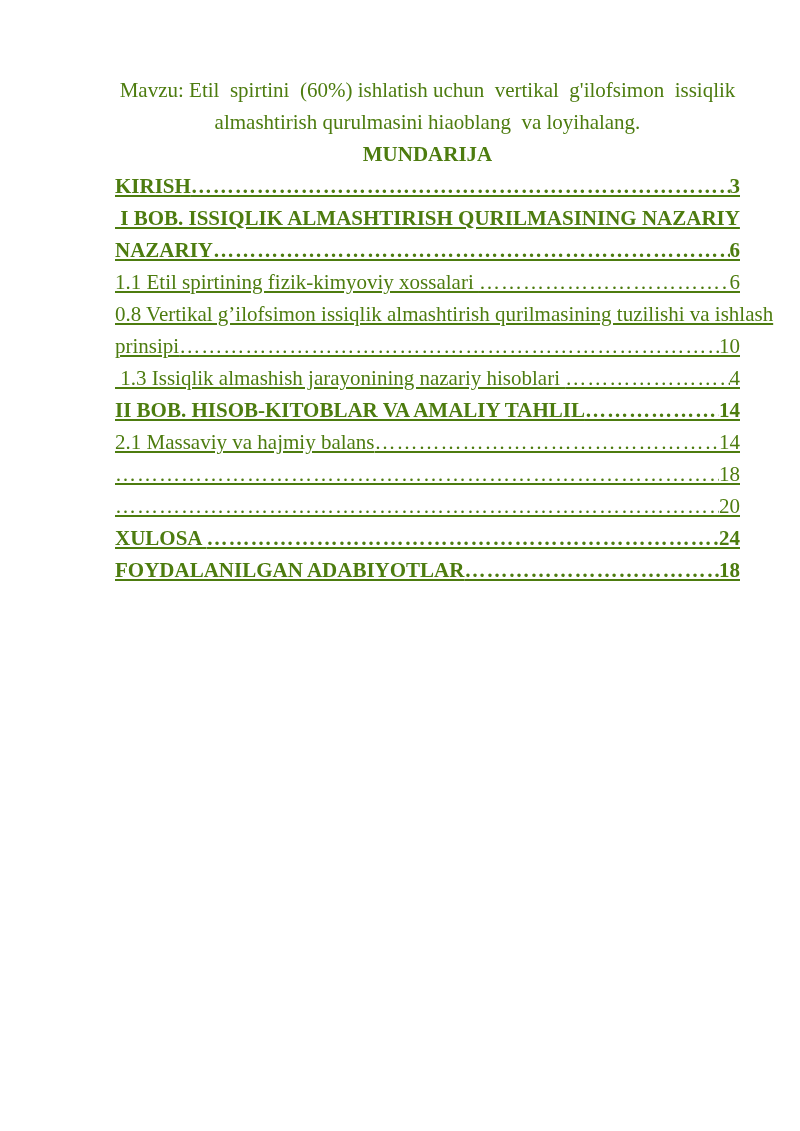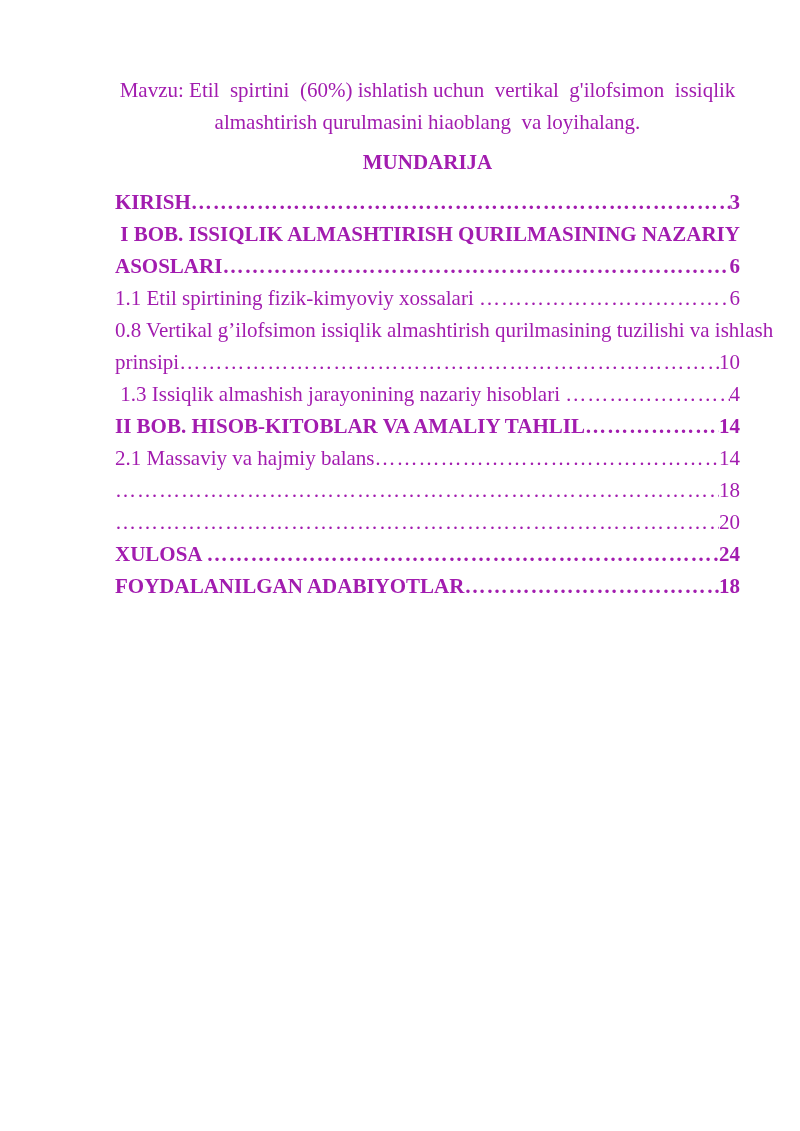--- a/index.html
+++ b/index.html
@@ -5,46 +5,47 @@
   html, body {
     margin: 0;
     padding: 0;
     background: #ffffff;
   }
   .page {
     position: relative;
     width: 800px;
     height: 1131px;
     background: #ffffff;
-    color: #a21caf;
+    color: #4d7c0f;
     font-family: "Liberation Serif", serif;
     font-size: 21px;
     line-height: 32px;
     overflow: hidden;
   }
   .content {
     margin-left: 115px;
     width: 625px;
     padding-top: 74px;
   }
   .title-line {
     margin: 0;
     text-align: center;
     white-space: pre-wrap;
   }
   .toc-heading {
-    margin: 8px;
+    margin: 0;
     text-align: center;
     font-weight: bold;
     white-space: pre;
   }
   .toc-line {
     display: flex;
     align-items: center;
     white-space: pre;
+    text-decoration: underline;
   }
   .toc-line.bold {
     font-weight: bold;
   }
   .toc-text {
     flex: 0 0 auto;
   }
   .toc-leader {
     flex: 1 1 auto;
     overflow: hidden;
@@ -70,21 +71,21 @@
     <span class="toc-page">3</span>
   </div>
 
   <div class="toc-line bold">
     <span class="toc-text"> I BOB. ISSIQLIK ALMASHTIRISH QURILMASINING NAZARIY</span>
     
     <span class="toc-page"></span>
   </div>
 
   <div class="toc-line bold">
-    <span class="toc-text">ASOSLARI</span>
+    <span class="toc-text">NAZARIY</span>
     <span class="toc-leader">………………………………………………………………………………………………………………</span>
     <span class="toc-page">6</span>
   </div>
 
   <div class="toc-line">
     <span class="toc-text">1.1 Etil spirtining fizik-kimyoviy xossalari </span>
     <span class="toc-leader">………………………………………………………………………………………………………………</span>
     <span class="toc-page">6</span>
   </div>
 

